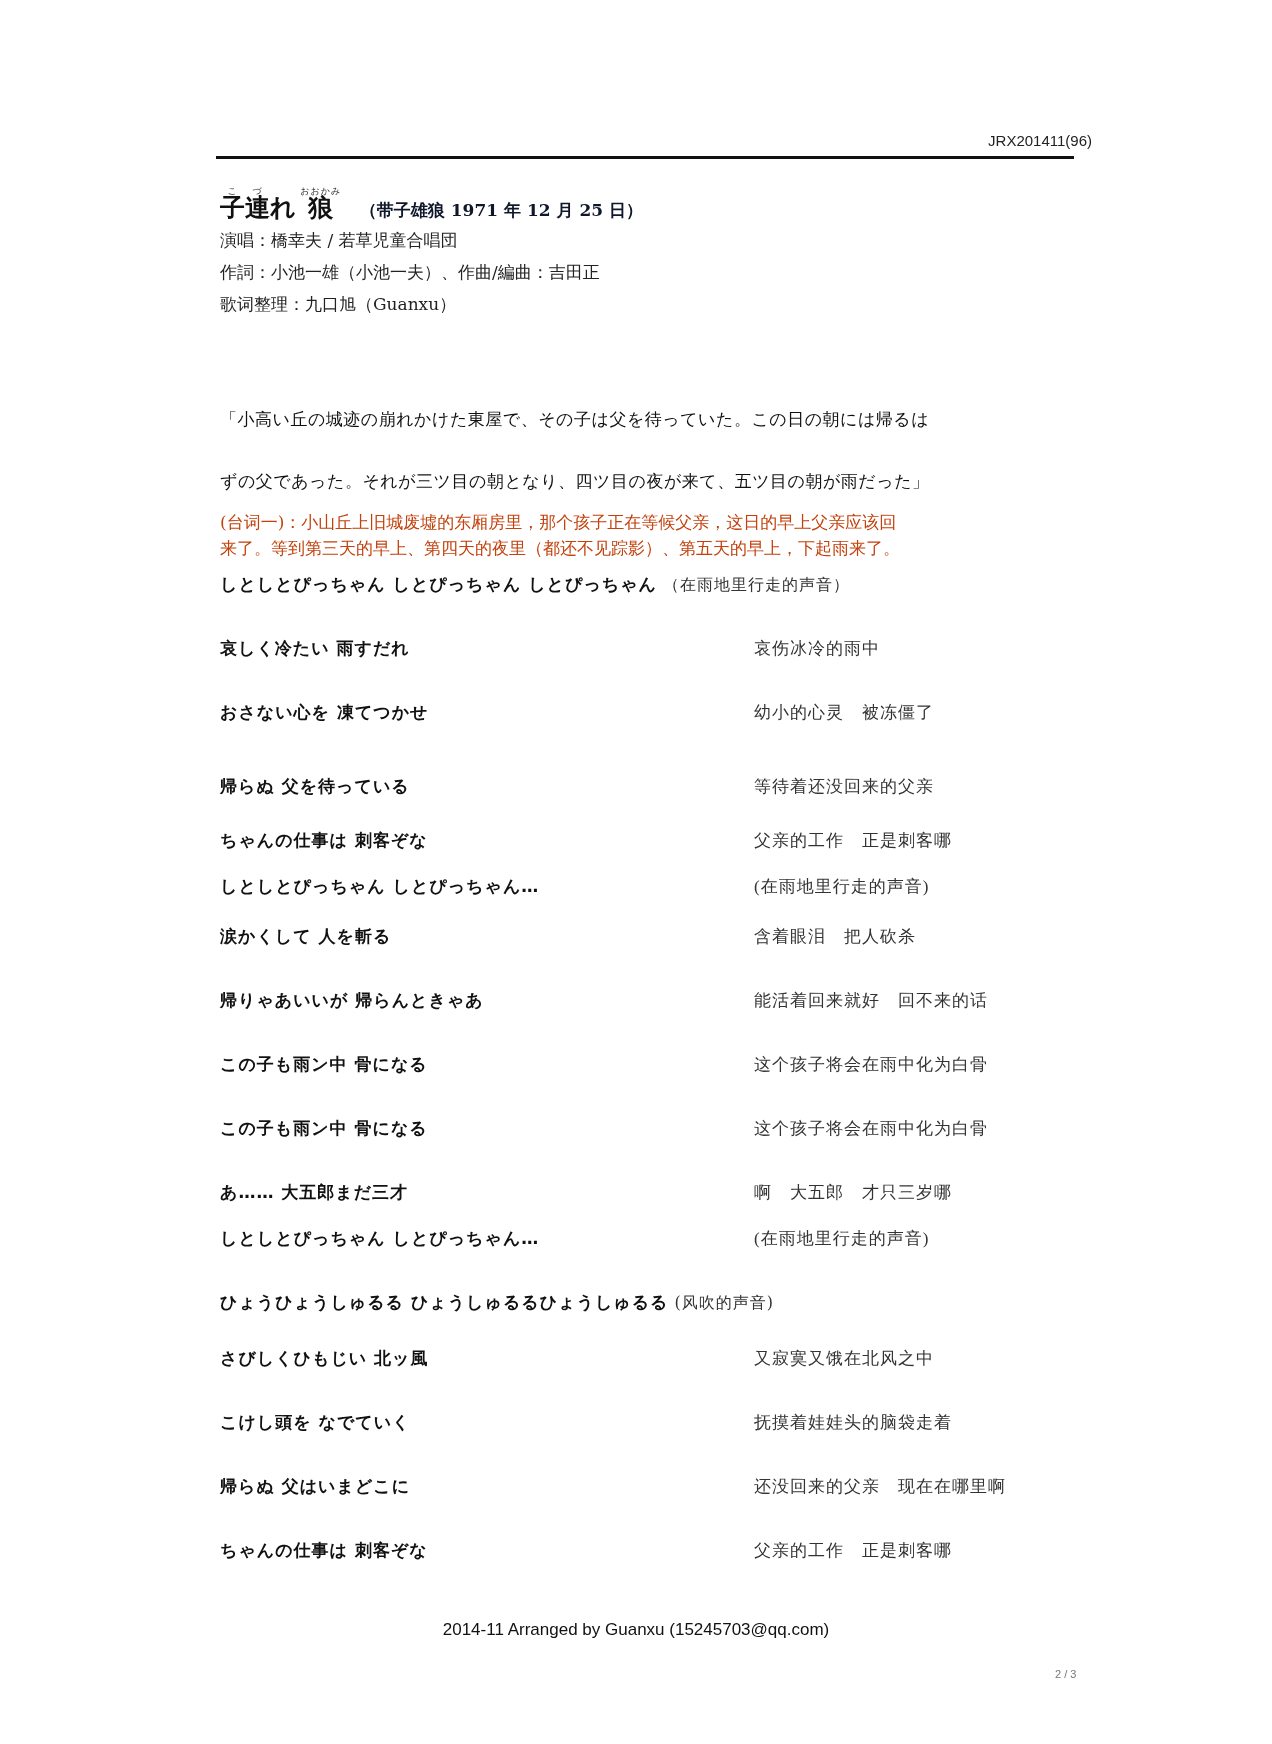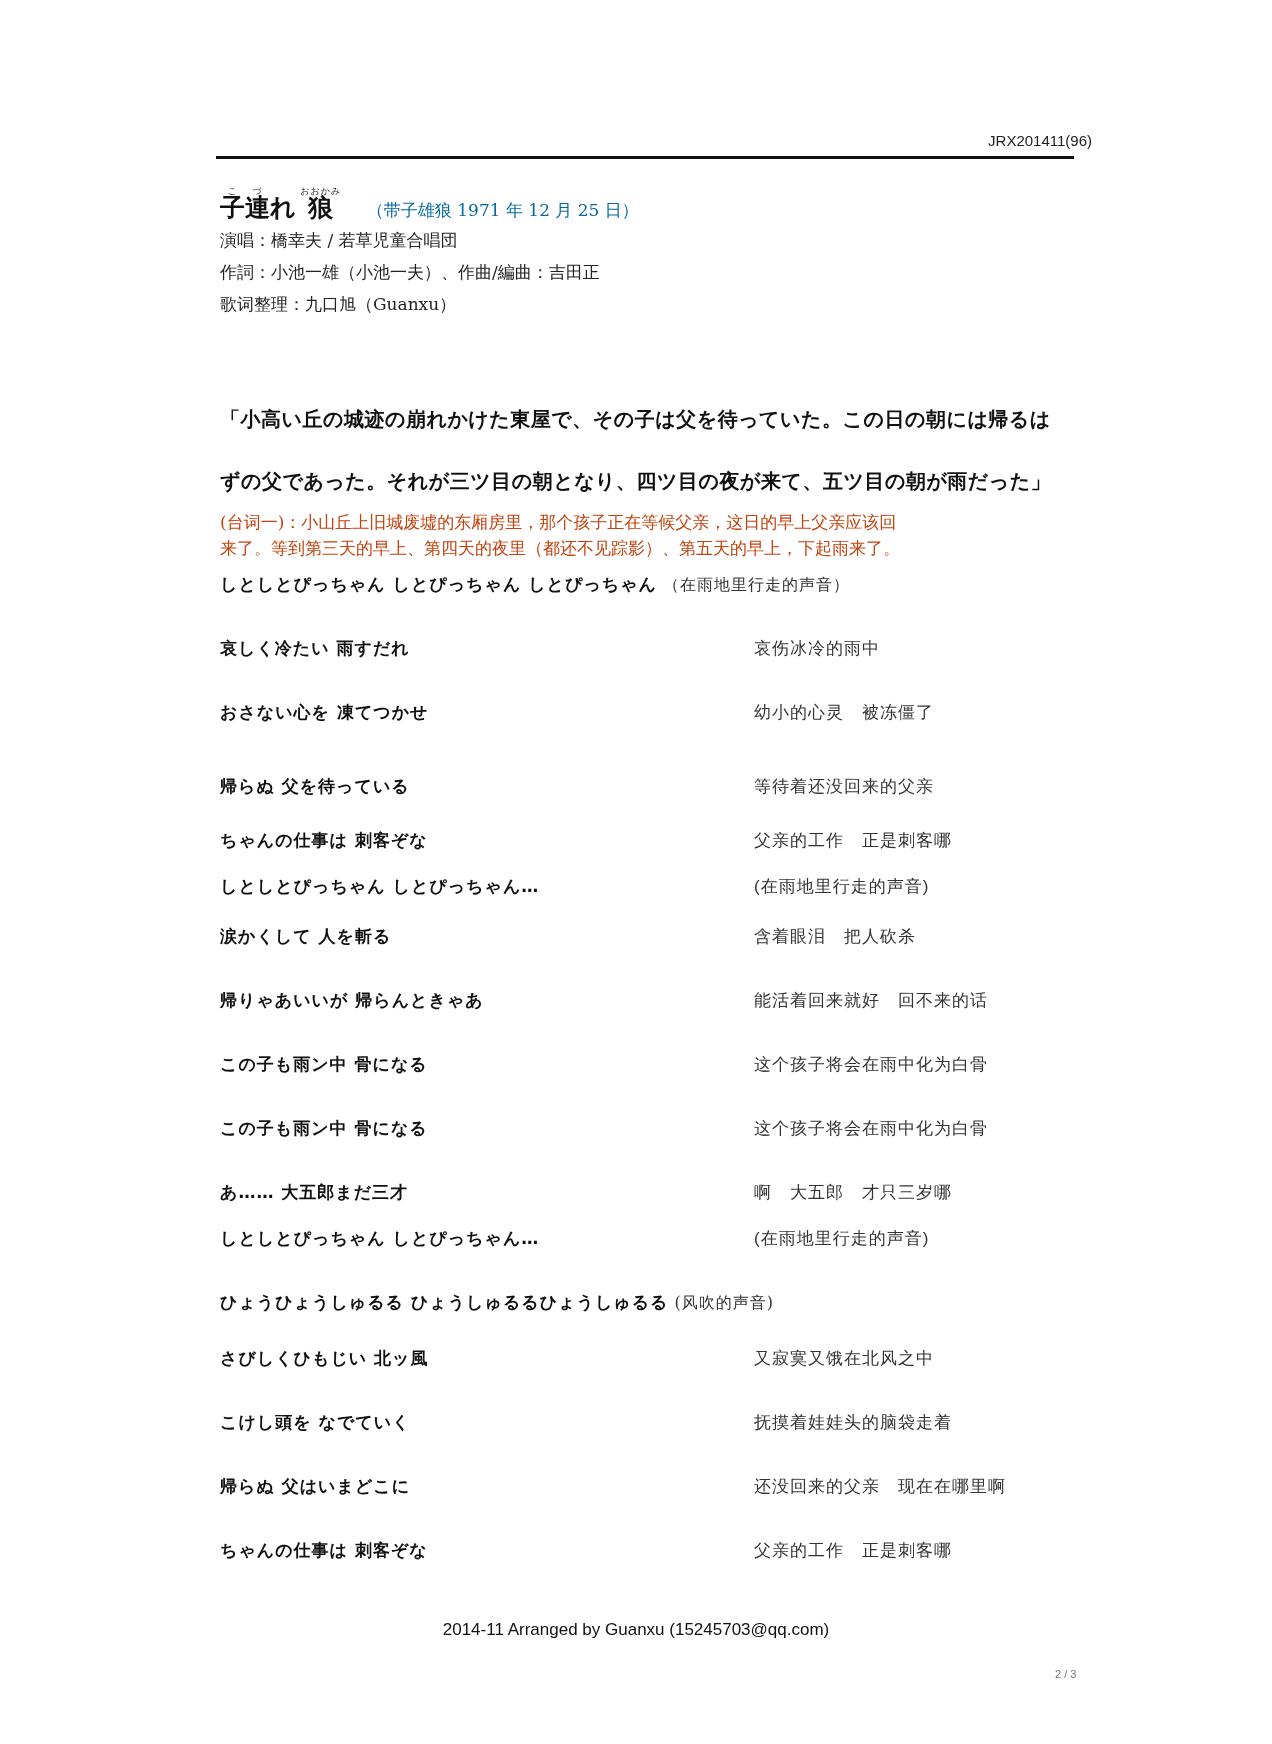--- a/index.html
+++ b/index.html
@@ -4,28 +4,28 @@
 <style>
   html, body { margin:0; padding:0; background:#ffffff; }
   body { width:1272px; height:1744px; position:relative; overflow:hidden; color:#111; font-family:"DejaVu Sans", sans-serif; }
   .page { position:absolute; left:0; top:0; width:1272px; height:1744px;padding-left:18px; }
   .doc-id { position:absolute; right:198px; top:132px; font-family:"Liberation Sans", sans-serif; font-size:15px; color:#222; }
   .header-rule { position:absolute; left:216px; width:858px; top:156px; height:3px; background:#111; }
   .title-block { position:absolute; left:220px; top:186px; }
   ruby { ruby-position:over; }
   rt { font-size:9px; font-weight:normal; color:#333; letter-spacing:1px; }
   .title { font-size:25px; font-weight:bold; font-family:"DejaVu Sans", sans-serif; }
-  .title-sub { font-size:17px; font-family:"DejaVu Serif", serif; font-weight:normal; margin-left:21px; color:#0369a1; }
+  .title-sub { font-size:17px; font-family:"DejaVu Serif", serif; font-weight:bold; margin-left:14px; color:#0f172a; }
   .meta-line { font-size:17px; font-family:"DejaVu Serif", serif; color:#222; line-height:32px; }
   .narration { position:absolute; left:220px; top:388px; width:860px; }
-  .narr-ja { font-size:20px; font-weight:bold; line-height:62px; letter-spacing:0.5px; white-space:nowrap; }
+  .narr-ja { font-size:17px; font-weight:normal; line-height:62px; letter-spacing:0.5px; white-space:nowrap; }
   .narr-zh { font-size:17px; font-family:"DejaVu Serif", serif; color:#c2410c; line-height:32px; margin-top:-6px; }
   .lyric { position:absolute; left:220px; width:860px; height:30px; }
   .ja { position:absolute; left:0; bottom:0; font-size:17px; font-weight:bold; letter-spacing:1px; white-space:nowrap; }
-  .zh { position:absolute; left:534px; bottom:0; font-size:17px; font-family:Liberation Sans, sans-serif; color:#333; letter-spacing:1px; white-space:nowrap; }
+  .zh { position:absolute; left:534px; bottom:0; font-size:17px; font-family:Liberation Serif, serif; color:#333; letter-spacing:1px; white-space:nowrap; }
   .note { font-size:16px; font-family:"DejaVu Serif", serif; font-weight:normal; color:#333; margin-left:6px;text-align:center; }
   .footer { position:absolute; left:0; width:1272px; top:1620px; text-align:center; font-family:"Liberation Sans", sans-serif; font-size:17px; color:#111; }
   .page-num { position:absolute; left:1055px; top:1668px; font-size:11px; color:#777; font-family:"Liberation Sans", sans-serif; }
 </style>
 </head>
 <body>
 
 <div class="page">
   <div class="doc-id">JRX201411(96)</div>
   <div class="header-rule"></div>

